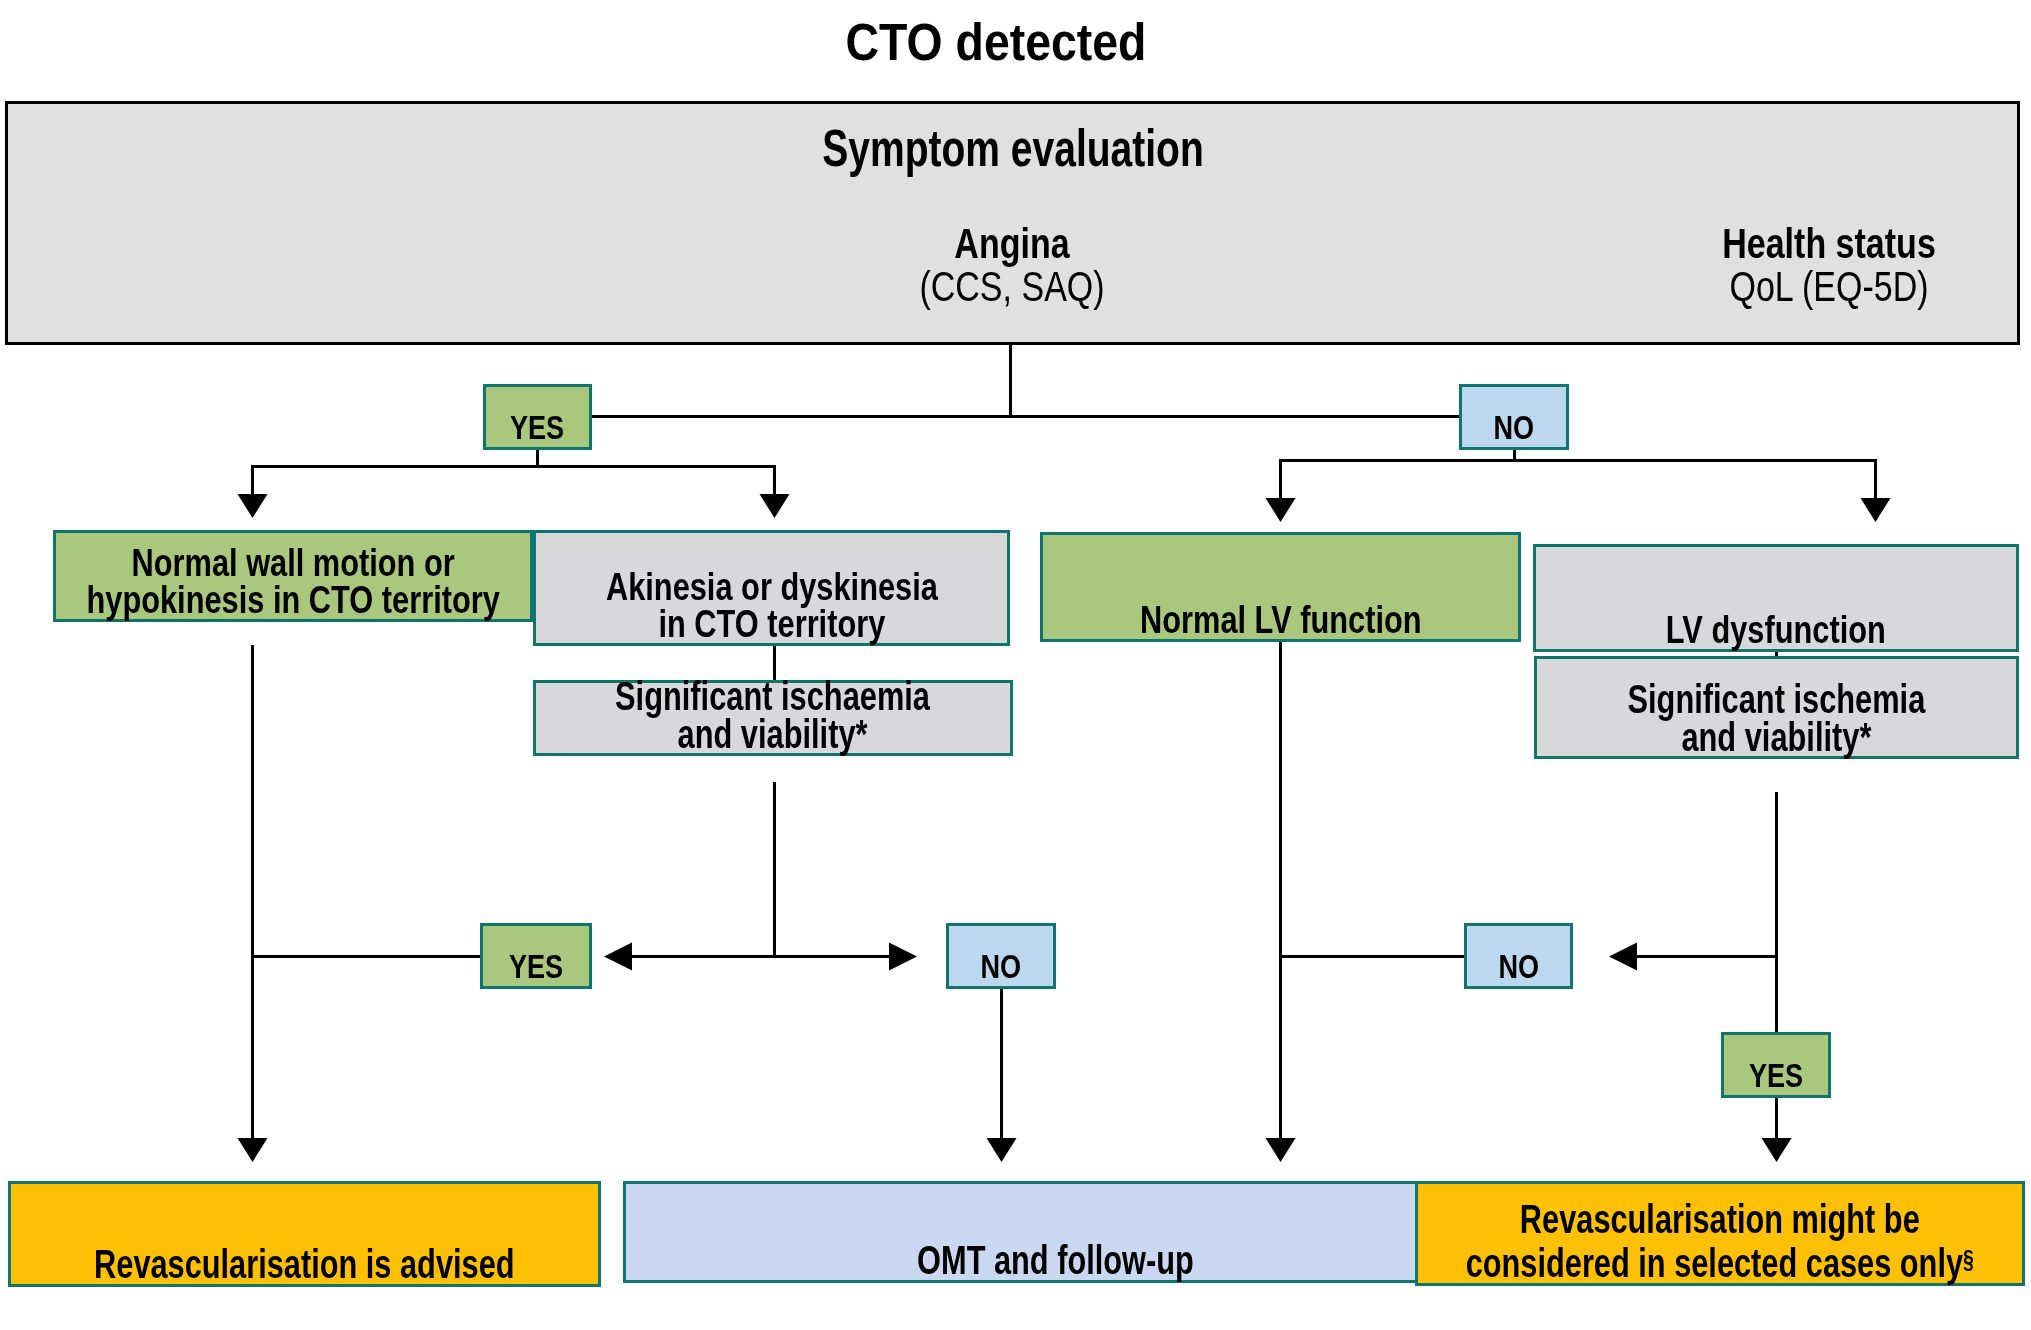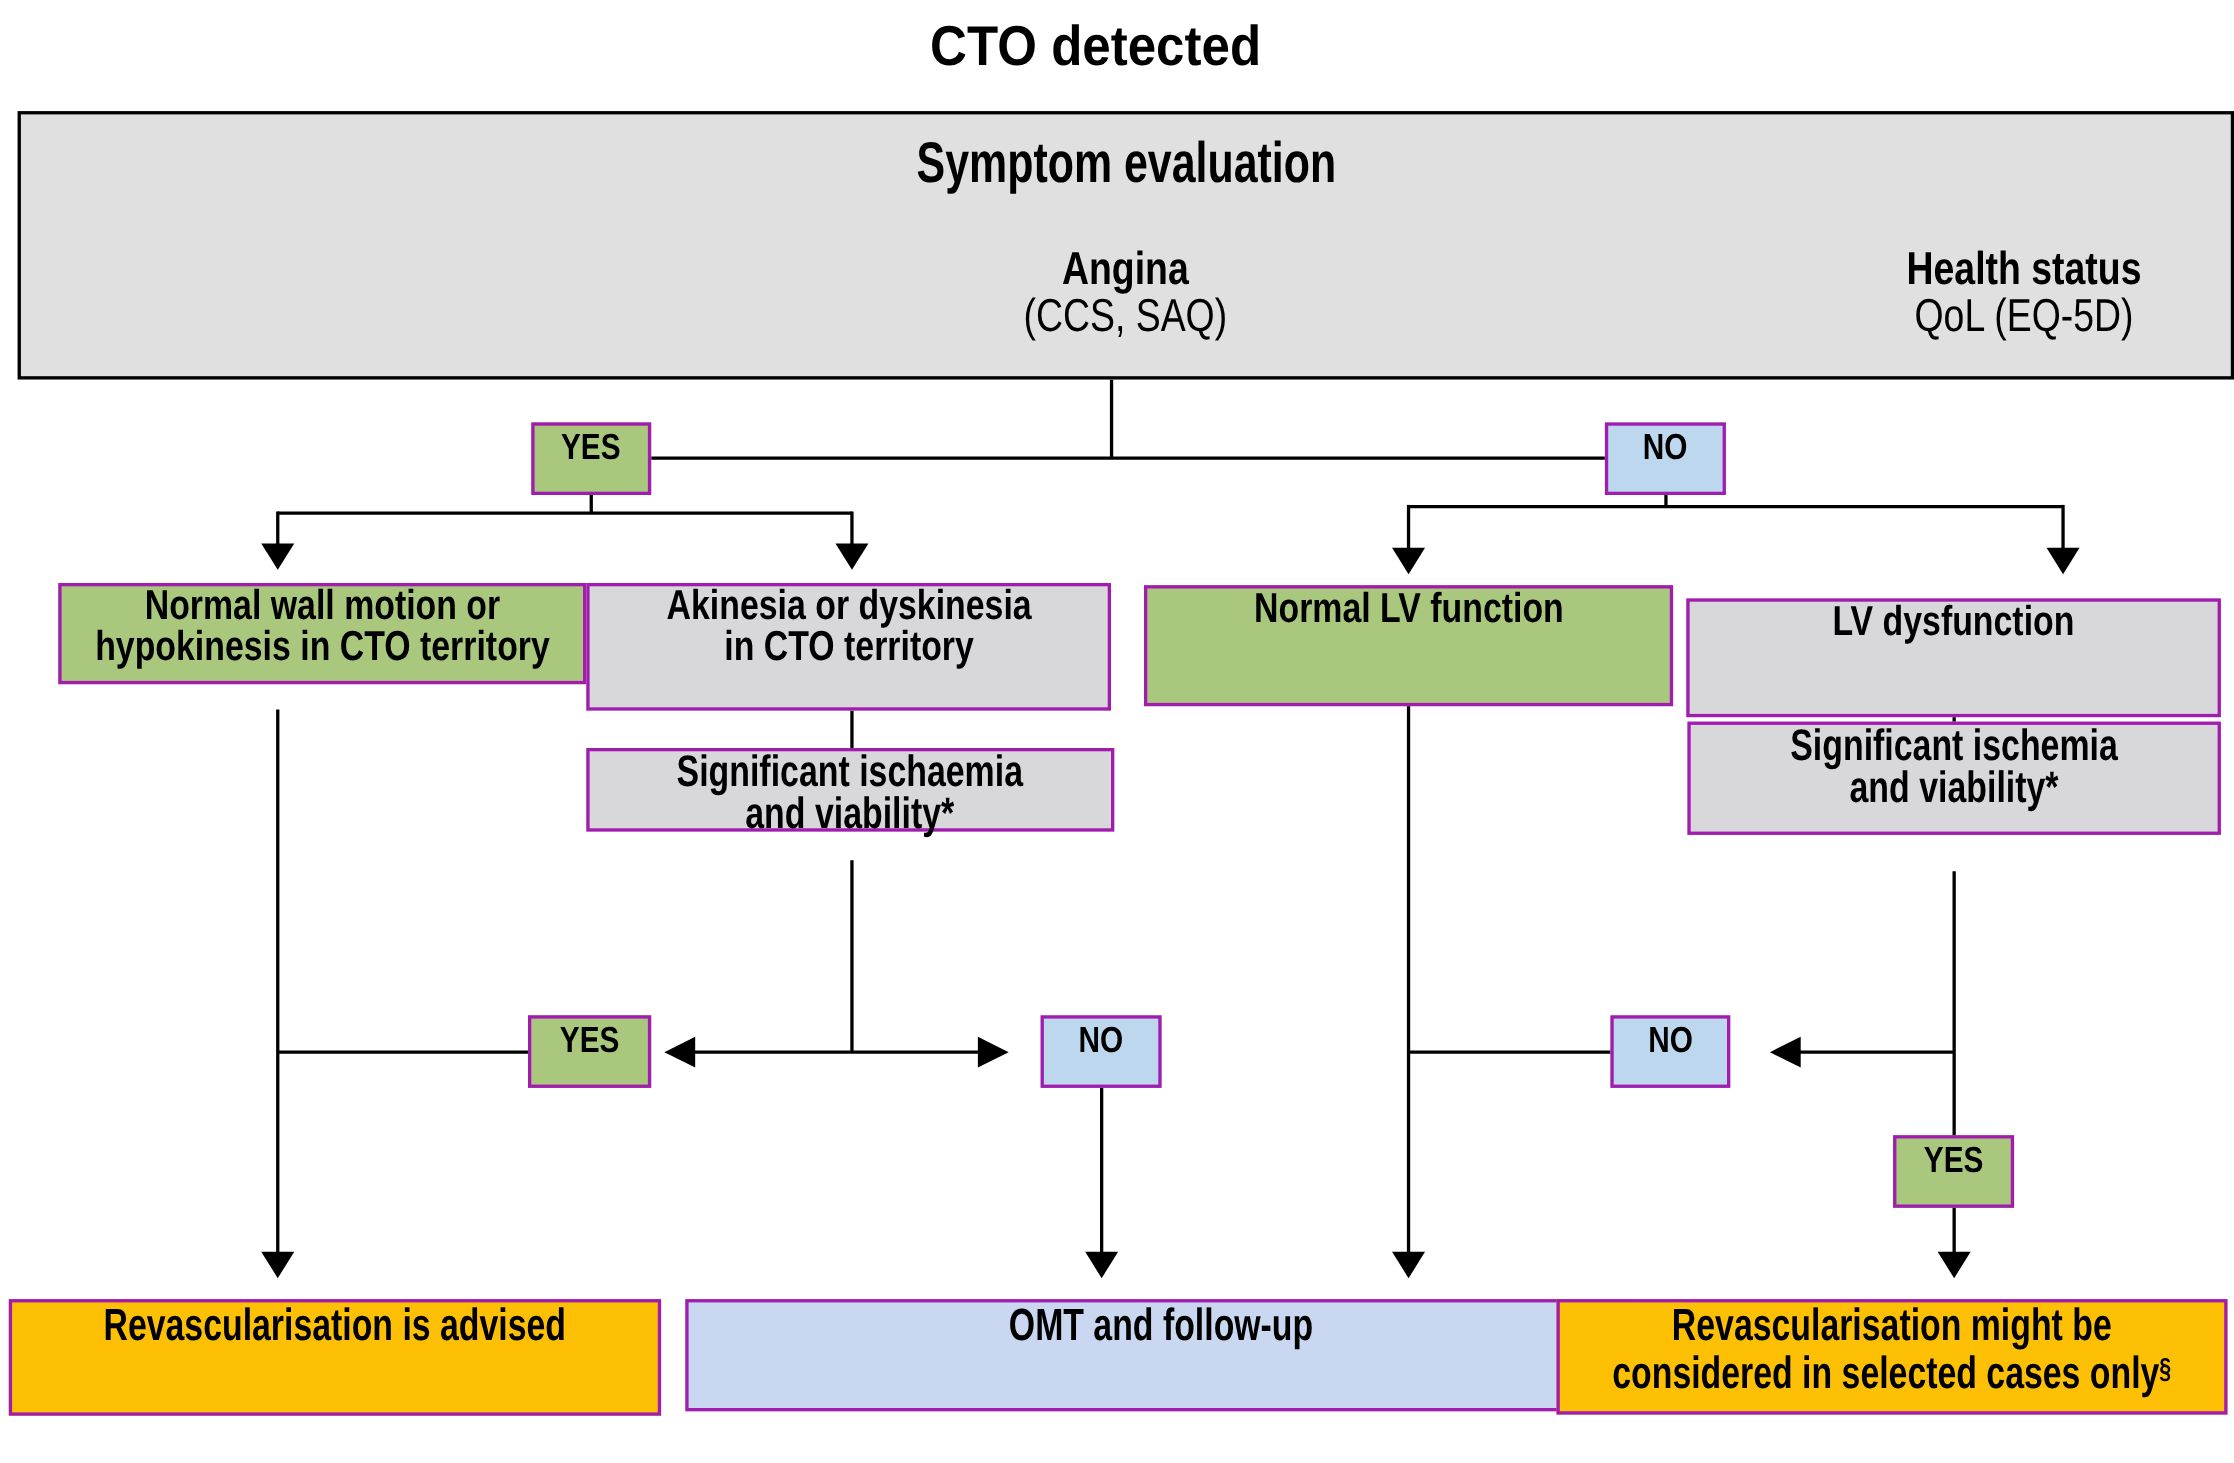--- a/index.html
+++ b/index.html
@@ -1,20 +1,20 @@
 <!DOCTYPE html>
 <html><head>
 <meta charset="utf-8">
 <style>
   html,body{margin:0;padding:0;background:#ffffff;}
   #canvas{position:relative;width:2031px;height:1330px;background:#ffffff;overflow:hidden;
           font-family:Liberation Sans, sans-serif;color:#000000;}
   #connectors{position:absolute;left:0;top:0;width:2031px;height:1330px;}
-  .node{position:absolute;box-sizing:border-box;border:3px solid #a21caf;display:flex;
-        align-items:flex-start;justify-content:center;text-align:center;font-weight:bold;}
+  .node{position:absolute;box-sizing:border-box;border:3px solid #0f766e;display:flex;
+        align-items:flex-end;justify-content:center;text-align:center;font-weight:bold;}
   .green{background:#a9c77d;}
   .bluechip{background:#bdd7ee;}
   .graybox{background:#d8d7da;}
   .orange{background:#fdc005;}
   .omtblue{background:#c9d7f0;}
   .panel{position:absolute;box-sizing:border-box;border:3px solid #000;background:#e0e0e1;}
   .lbl{display:inline-block;white-space:nowrap;}
   .lbl div{white-space:nowrap;}
   .chip-lbl{font-size:33px;font-weight:bold;transform:scaleX(.82);}
   .row3-lbl{font-size:38px;line-height:37px;transform:scaleX(.81);}
@@ -85,21 +85,21 @@
       <polygon points="1609,956.5 1637,942.5 1637,970.5"></polygon>
       <polygon points="252.5,1162 237.5,1138 267.5,1138"></polygon>
       <polygon points="1001.5,1162 986.5,1138 1016.5,1138"></polygon>
       <polygon points="1280.5,1162 1265.5,1138 1295.5,1138"></polygon>
       <polygon points="1776.5,1162 1761.5,1138 1791.5,1138"></polygon>
     </g>
   </svg>
 
   <div id="title">CTO detected</div>
 
-  <div class="panel" style="left:16px;top:101px;width:2015px;height:244px;">
+  <div class="panel" style="left:5px;top:101px;width:2015px;height:244px;">
     <div id="panel-head">Symptom evaluation</div>
     <div class="col" style="left:1004px;">
       <div class="col-t">Angina</div>
       <div class="col-s">(CCS, SAQ)</div>
     </div>
     <div class="col" style="left:1821px;">
       <div class="col-t">Health status</div>
       <div class="col-s">QoL (EQ-5D)</div>
     </div>
   </div>

